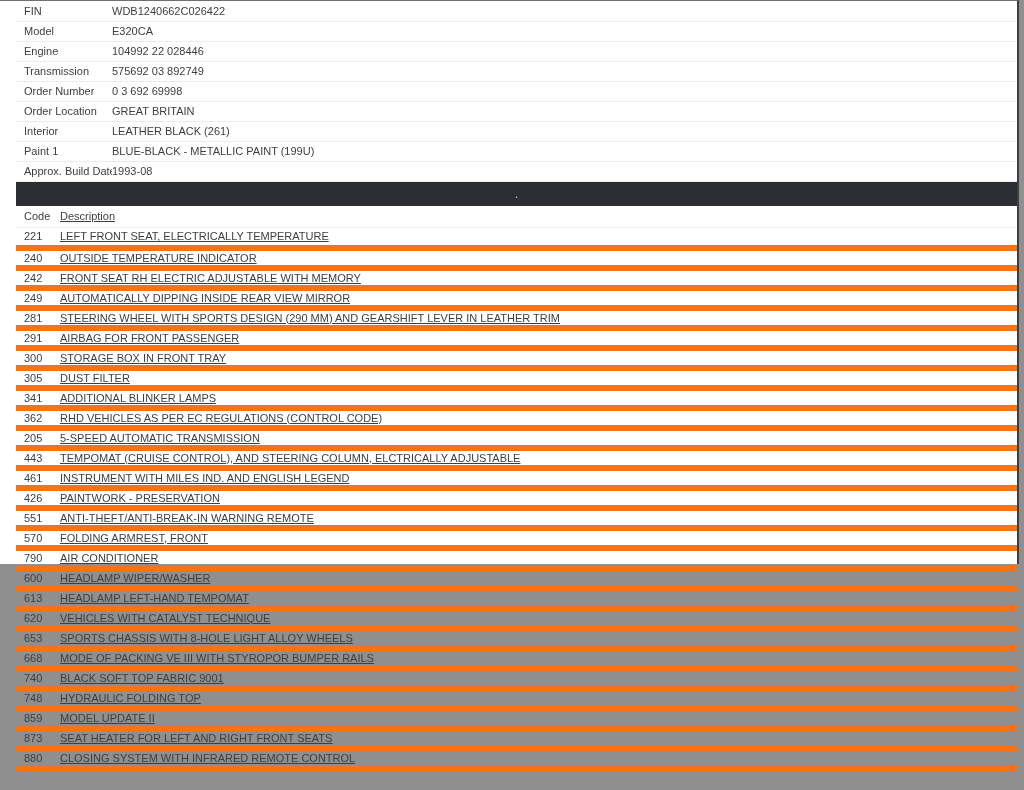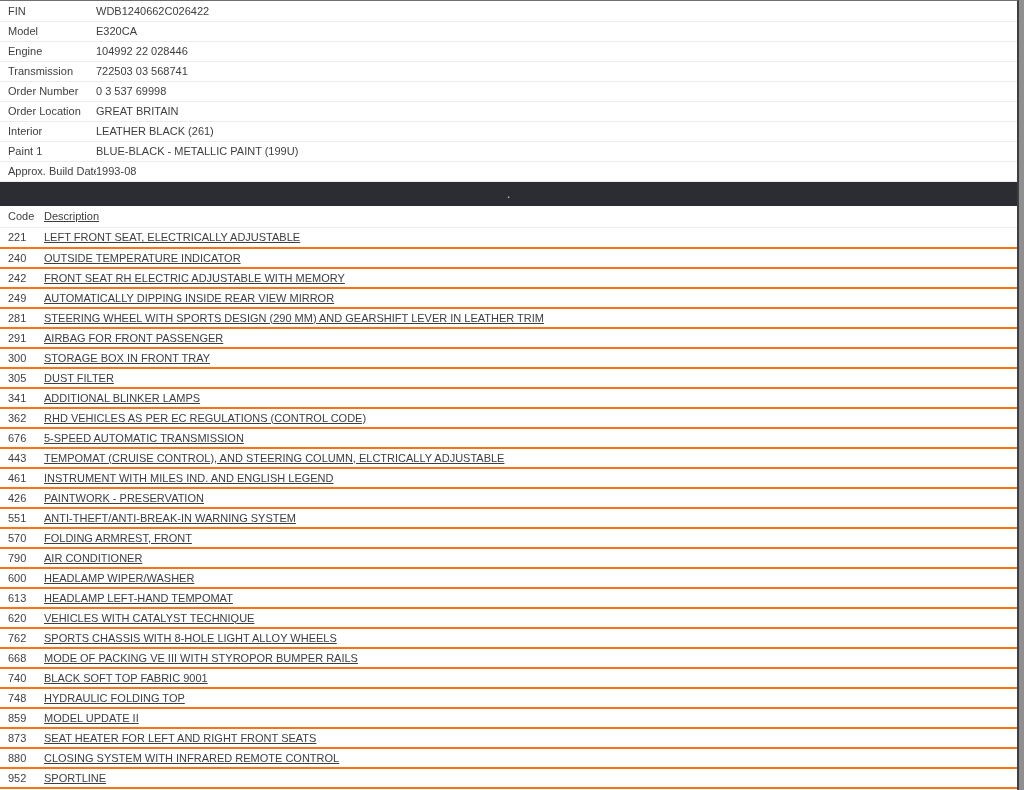--- a/index.html
+++ b/index.html
@@ -6,24 +6,25 @@
   html, body { margin: 0; padding: 0; }
   body {
     width: 1024px;
     height: 790px;
     background: #8f8f8f;
     font-family: "Liberation Sans", sans-serif;
     overflow: hidden;
   }
   .page {
     width: 1019px;
-    height: 790px;
+    height: 564px;
     background: #ffffff;
     border-top: 1px solid #6f6f6f;
     border-right: 2px solid #3c3f44;
+    padding-left: 16px;
   }
   table { width: 100%; border-collapse: collapse; table-layout: fixed; }
   td, th {
     font-size: 11px;
     color: #3e3e3e;
     font-weight: normal;
     text-align: left;
     vertical-align: middle;
     padding: 0;
     white-space: nowrap;
@@ -42,21 +43,21 @@
     justify-content: center;
   }
   .divider-dot {
     color: #cfcfcf;
     font-size: 13px;
     line-height: 3px;
     display: block;
   }
   
   .codes-table th { height: 22px; border-bottom: 1px solid #ececec; }
-  .codes-table td { height: 20px; border-bottom: 2px solid #f97316; }
+  .codes-table td { height: 20px; border-bottom: 6px solid #f97316; }
   .col-code { width: 44px; padding-left: 8px; }
   .col-desc { padding-left: 0; text-decoration: underline; }
 </style>
 </head>
 <body>
 
 <div class="page">
 
   <table class="info-table">
     <tbody id="info-body">
@@ -67,25 +68,25 @@
         <tr>
           <td class="info-label">Model</td>
           <td class="info-value">E320CA</td>
         </tr>
         <tr>
           <td class="info-label">Engine</td>
           <td class="info-value">104992 22 028446</td>
         </tr>
         <tr>
           <td class="info-label">Transmission</td>
-          <td class="info-value">722503 03 568741</td>
+          <td class="info-value">575692 03 892749</td>
         </tr>
         <tr>
           <td class="info-label">Order Number</td>
-          <td class="info-value">0 3 537 69998</td>
+          <td class="info-value">0 3 692 69998</td>
         </tr>
         <tr>
           <td class="info-label">Order Location</td>
           <td class="info-value">GREAT BRITAIN</td>
         </tr>
         <tr>
           <td class="info-label">Interior</td>
           <td class="info-value">LEATHER BLACK (261)</td>
         </tr>
         <tr>
@@ -106,21 +107,21 @@
   <table class="codes-table">
     <thead>
       <tr>
         <th class="col-code">Code</th>
         <th class="col-desc">Description</th>
       </tr>
     </thead>
     <tbody id="codes-body">
         <tr>
           <td class="col-code">221</td>
-          <td class="col-desc">LEFT FRONT SEAT, ELECTRICALLY ADJUSTABLE</td>
+          <td class="col-desc">LEFT FRONT SEAT, ELECTRICALLY TEMPERATURE</td>
         </tr>
         <tr>
           <td class="col-code">240</td>
           <td class="col-desc">OUTSIDE TEMPERATURE INDICATOR</td>
         </tr>
         <tr>
           <td class="col-code">242</td>
           <td class="col-desc">FRONT SEAT RH ELECTRIC ADJUSTABLE WITH MEMORY</td>
         </tr>
         <tr>
@@ -145,38 +146,38 @@
         </tr>
         <tr>
           <td class="col-code">341</td>
           <td class="col-desc">ADDITIONAL BLINKER LAMPS</td>
         </tr>
         <tr>
           <td class="col-code">362</td>
           <td class="col-desc">RHD VEHICLES AS PER EC REGULATIONS (CONTROL CODE)</td>
         </tr>
         <tr>
-          <td class="col-code">676</td>
+          <td class="col-code">205</td>
           <td class="col-desc">5-SPEED AUTOMATIC TRANSMISSION</td>
         </tr>
         <tr>
           <td class="col-code">443</td>
           <td class="col-desc">TEMPOMAT (CRUISE CONTROL), AND STEERING COLUMN, ELCTRICALLY ADJUSTABLE</td>
         </tr>
         <tr>
           <td class="col-code">461</td>
           <td class="col-desc">INSTRUMENT WITH MILES IND. AND ENGLISH LEGEND</td>
         </tr>
         <tr>
           <td class="col-code">426</td>
           <td class="col-desc">PAINTWORK - PRESERVATION</td>
         </tr>
         <tr>
           <td class="col-code">551</td>
-          <td class="col-desc">ANTI-THEFT/ANTI-BREAK-IN WARNING SYSTEM</td>
+          <td class="col-desc">ANTI-THEFT/ANTI-BREAK-IN WARNING REMOTE</td>
         </tr>
         <tr>
           <td class="col-code">570</td>
           <td class="col-desc">FOLDING ARMREST, FRONT</td>
         </tr>
         <tr>
           <td class="col-code">790</td>
           <td class="col-desc">AIR CONDITIONER</td>
         </tr>
         <tr>
@@ -185,21 +186,21 @@
         </tr>
         <tr>
           <td class="col-code">613</td>
           <td class="col-desc">HEADLAMP LEFT-HAND TEMPOMAT</td>
         </tr>
         <tr>
           <td class="col-code">620</td>
           <td class="col-desc">VEHICLES WITH CATALYST TECHNIQUE</td>
         </tr>
         <tr>
-          <td class="col-code">762</td>
+          <td class="col-code">653</td>
           <td class="col-desc">SPORTS CHASSIS WITH 8-HOLE LIGHT ALLOY WHEELS</td>
         </tr>
         <tr>
           <td class="col-code">668</td>
           <td class="col-desc">MODE OF PACKING VE III WITH STYROPOR BUMPER RAILS</td>
         </tr>
         <tr>
           <td class="col-code">740</td>
           <td class="col-desc">BLACK SOFT TOP FABRIC 9001</td>
         </tr>
@@ -212,20 +213,16 @@
           <td class="col-desc">MODEL UPDATE II</td>
         </tr>
         <tr>
           <td class="col-code">873</td>
           <td class="col-desc">SEAT HEATER FOR LEFT AND RIGHT FRONT SEATS</td>
         </tr>
         <tr>
           <td class="col-code">880</td>
           <td class="col-desc">CLOSING SYSTEM WITH INFRARED REMOTE CONTROL</td>
         </tr>
-        <tr>
-          <td class="col-code">952</td>
-          <td class="col-desc">SPORTLINE</td>
-        </tr>
       </tbody>
   </table>
 
 </div>
 
 </body></html>

